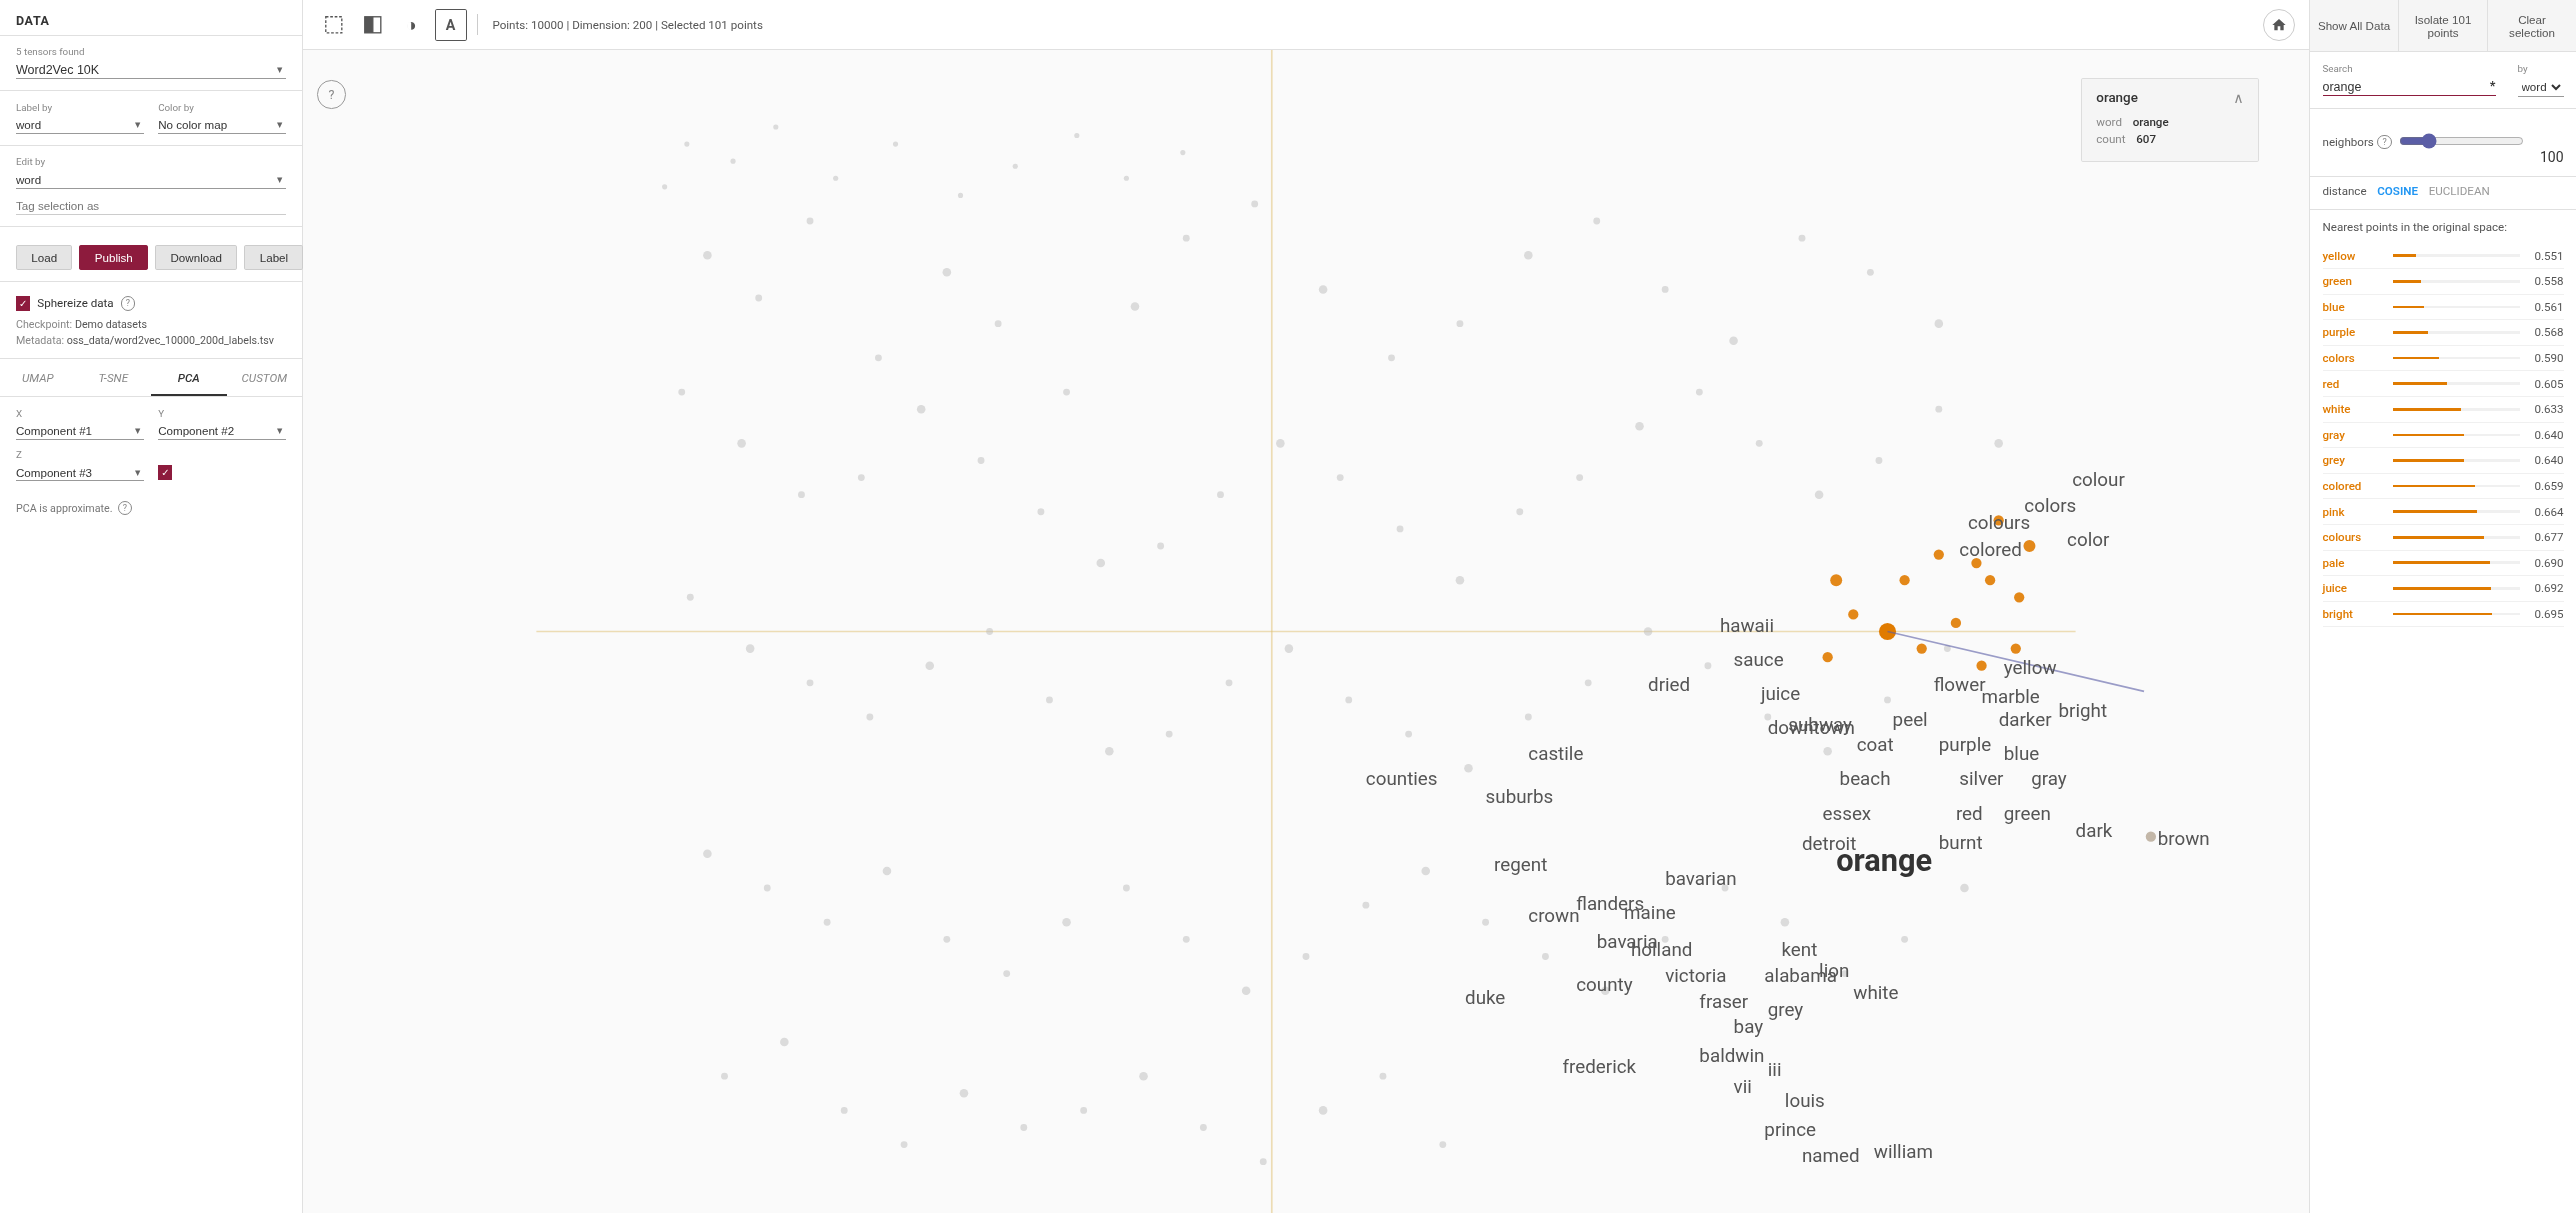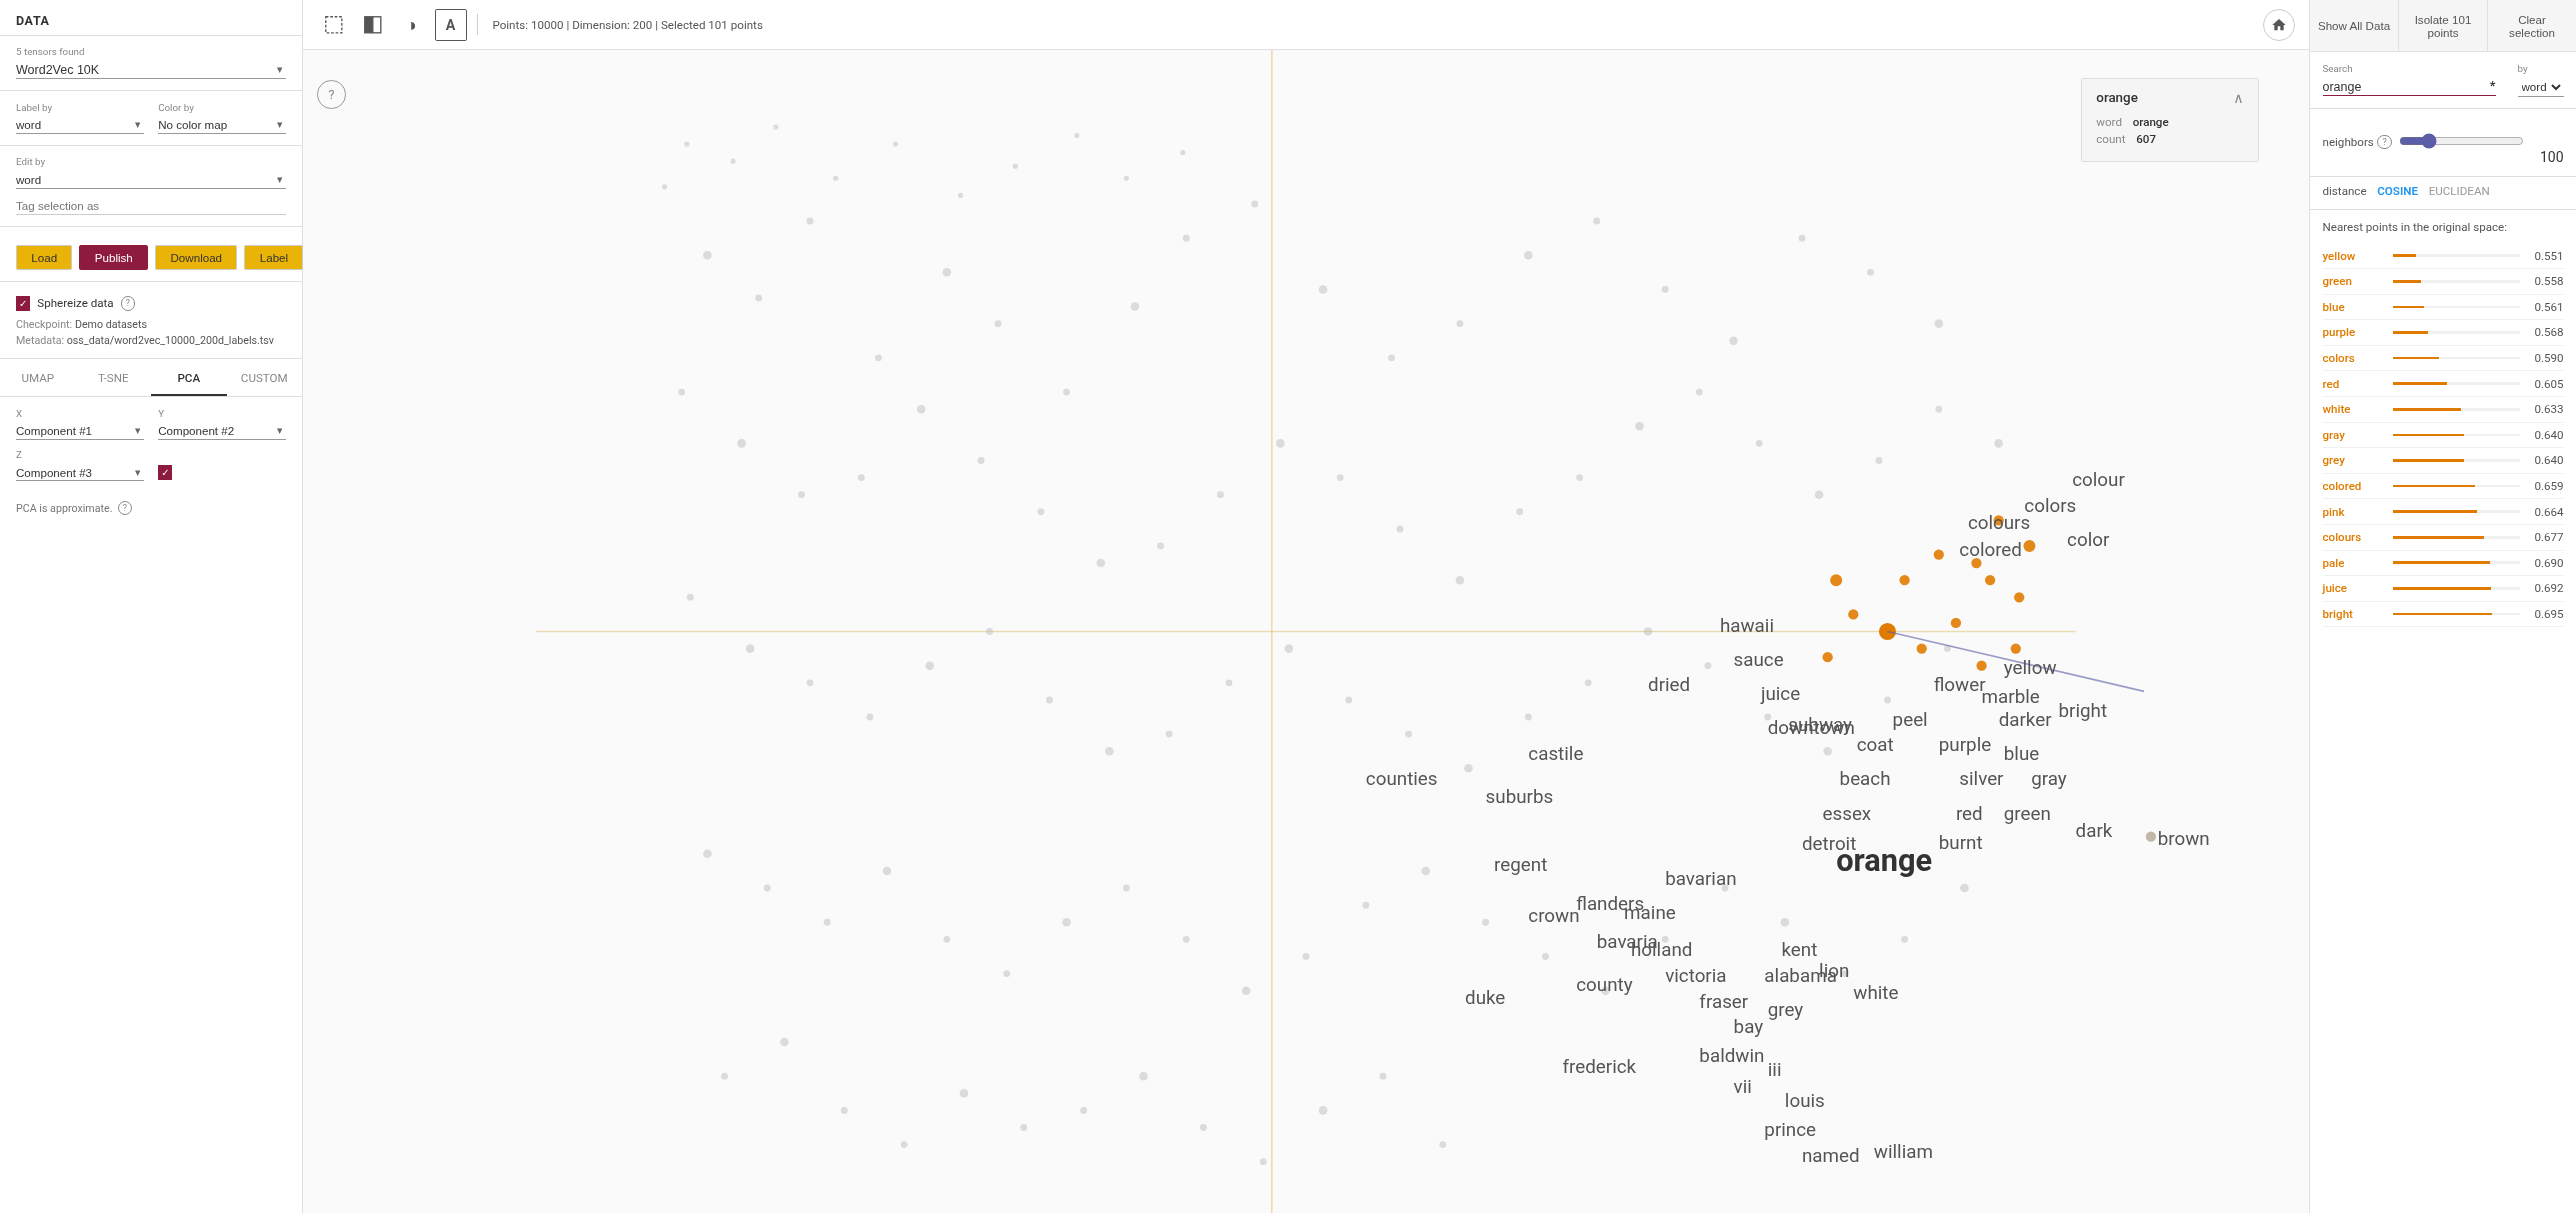--- a/index.html
+++ b/index.html
@@ -22,33 +22,33 @@
     
     .two-col { display: flex; gap: 14.3px; }
     .col-half { flex: 1; }
     
     .dropdown-small { border: none; border-bottom: 0.9px solid #999; background: transparent; font-size: 11.6px; padding: 1.8px 0; color: #333; cursor: pointer; appearance: none; -webkit-appearance: none; width: 100%; }
     
     .tag-input-row { display: flex; align-items: center; gap: 7.1px; }
     .tag-input { border: none; border-bottom: 0.9px solid #ccc; font-size: 11.6px; padding: 1.8px 0; flex: 1; color: #333; outline: none; }
     
     .button-row { display: flex; gap: 7.1px; align-items: center; margin-top: 7.1px; }
-    .btn { padding: 5.3px 14.3px; border: 0.9px solid #ccc; background: #eab308; font-size: 11.6px; cursor: pointer; border-radius: 1.8px; color: #333; }
+    .btn { padding: 5.3px 14.3px; border: 0.9px solid #ccc; background: #e5e5e5; font-size: 11.6px; cursor: pointer; border-radius: 1.8px; color: #333; }
     .btn-primary { background: #8d1b3d; color: #fff; border-color: #8d1b3d; }
     
     .checkbox-row { display: flex; align-items: center; gap: 7px; margin-top: 3.6px; }
     .checkbox-maroon { width: 14.3px; height: 14.3px; background: #8d1b3d; border: none; display: flex; align-items: center; justify-content: center; cursor: pointer; }
     .checkbox-maroon::after { content: '✓'; color: #fff; font-size: 9.8px; }
     .info-icon { display: inline-flex; align-items: center; justify-content: center; width: 14.3px; height: 14.3px; border-radius: 50%; border: 1.3px solid #888; color: #888; font-size: 9px; cursor: pointer; }
     
     .meta-row { font-size: 10.7px; color: #555; margin-top: 3.6px; }
     .meta-key { color: #888; }
     
     
-    .proj-tabs { display: flex; border-bottom: 1.8px solid #e0e0e0; margin: 0; }
+    .proj-tabs { display: flex; border-bottom: 1.8px solid #e0e0e0; margin: 0; font-style: italic; }
     .proj-tab { flex: 1; text-align: center; padding: 12.5px 0 9px; font-size: 11.6px; color: #888; cursor: pointer; border-bottom: 2.7px solid transparent; }
     .proj-tab.active { color: #333; border-bottom: 2.7px solid #333; font-weight: 500; }
     
     .pca-settings { padding: 10.7px 16px; }
     .axis-label { font-size: 9.8px; color: #888; margin-bottom: 3.6px; }
     .pca-row { display: flex; gap: 14.3px; }
     .pca-col { flex: 1; }
     
     .pca-approx { padding: 9px 16px; font-size: 10.7px; color: #777; display: flex; align-items: center; gap: 5.3px; }
     

